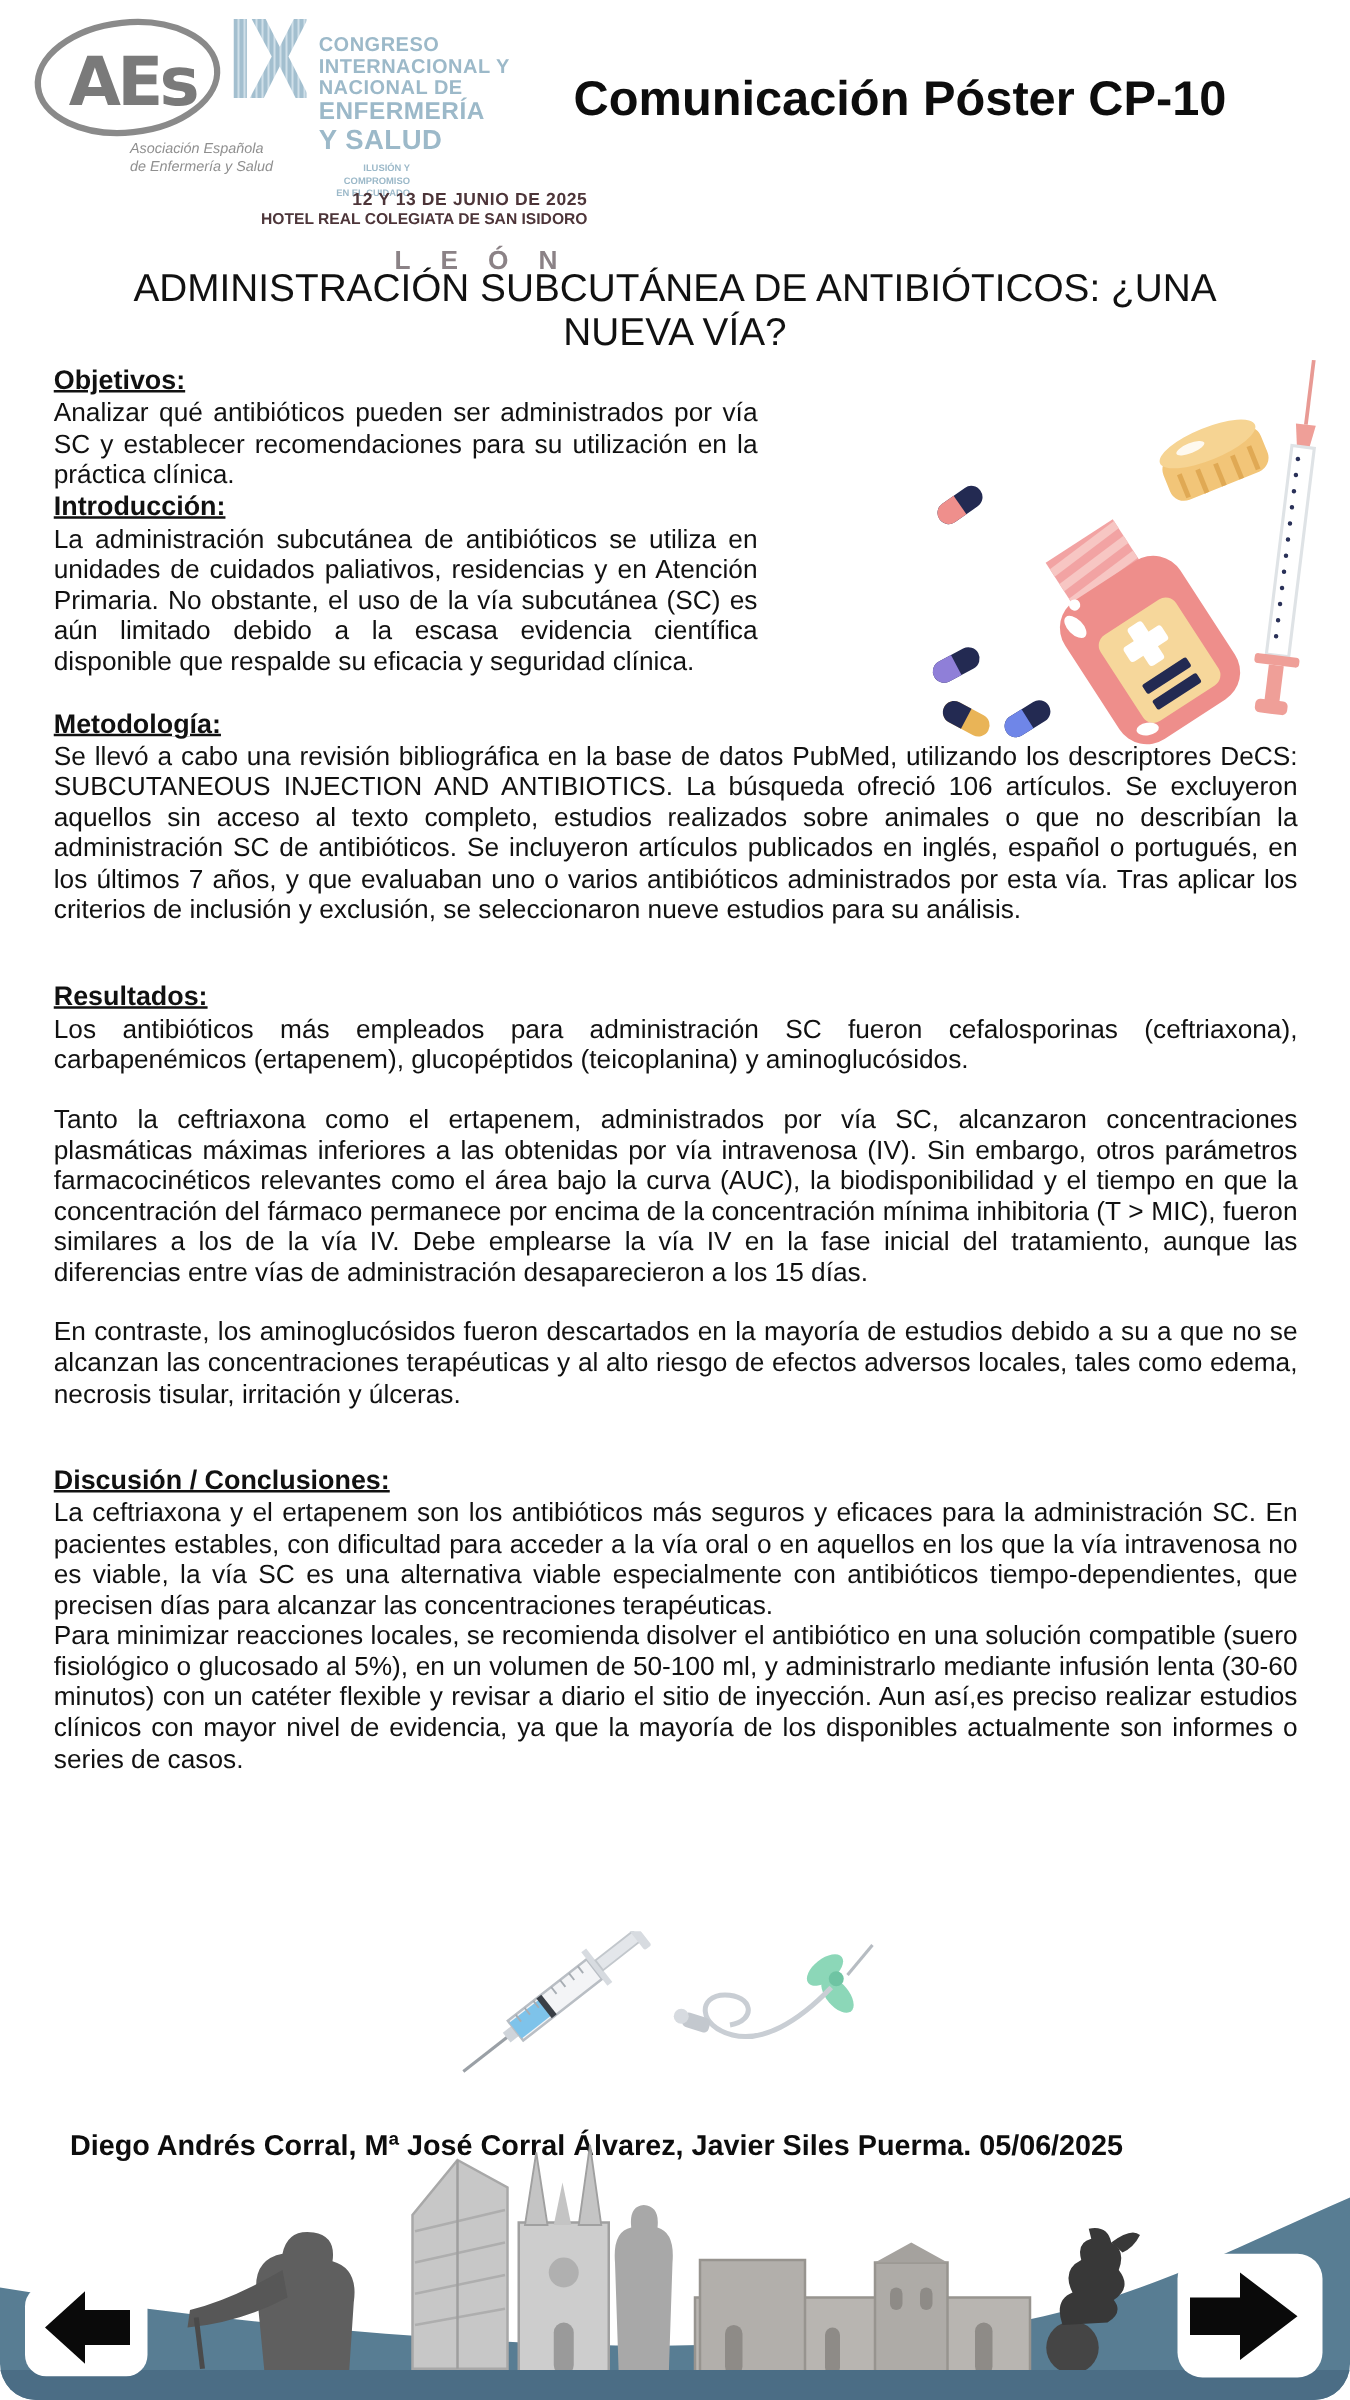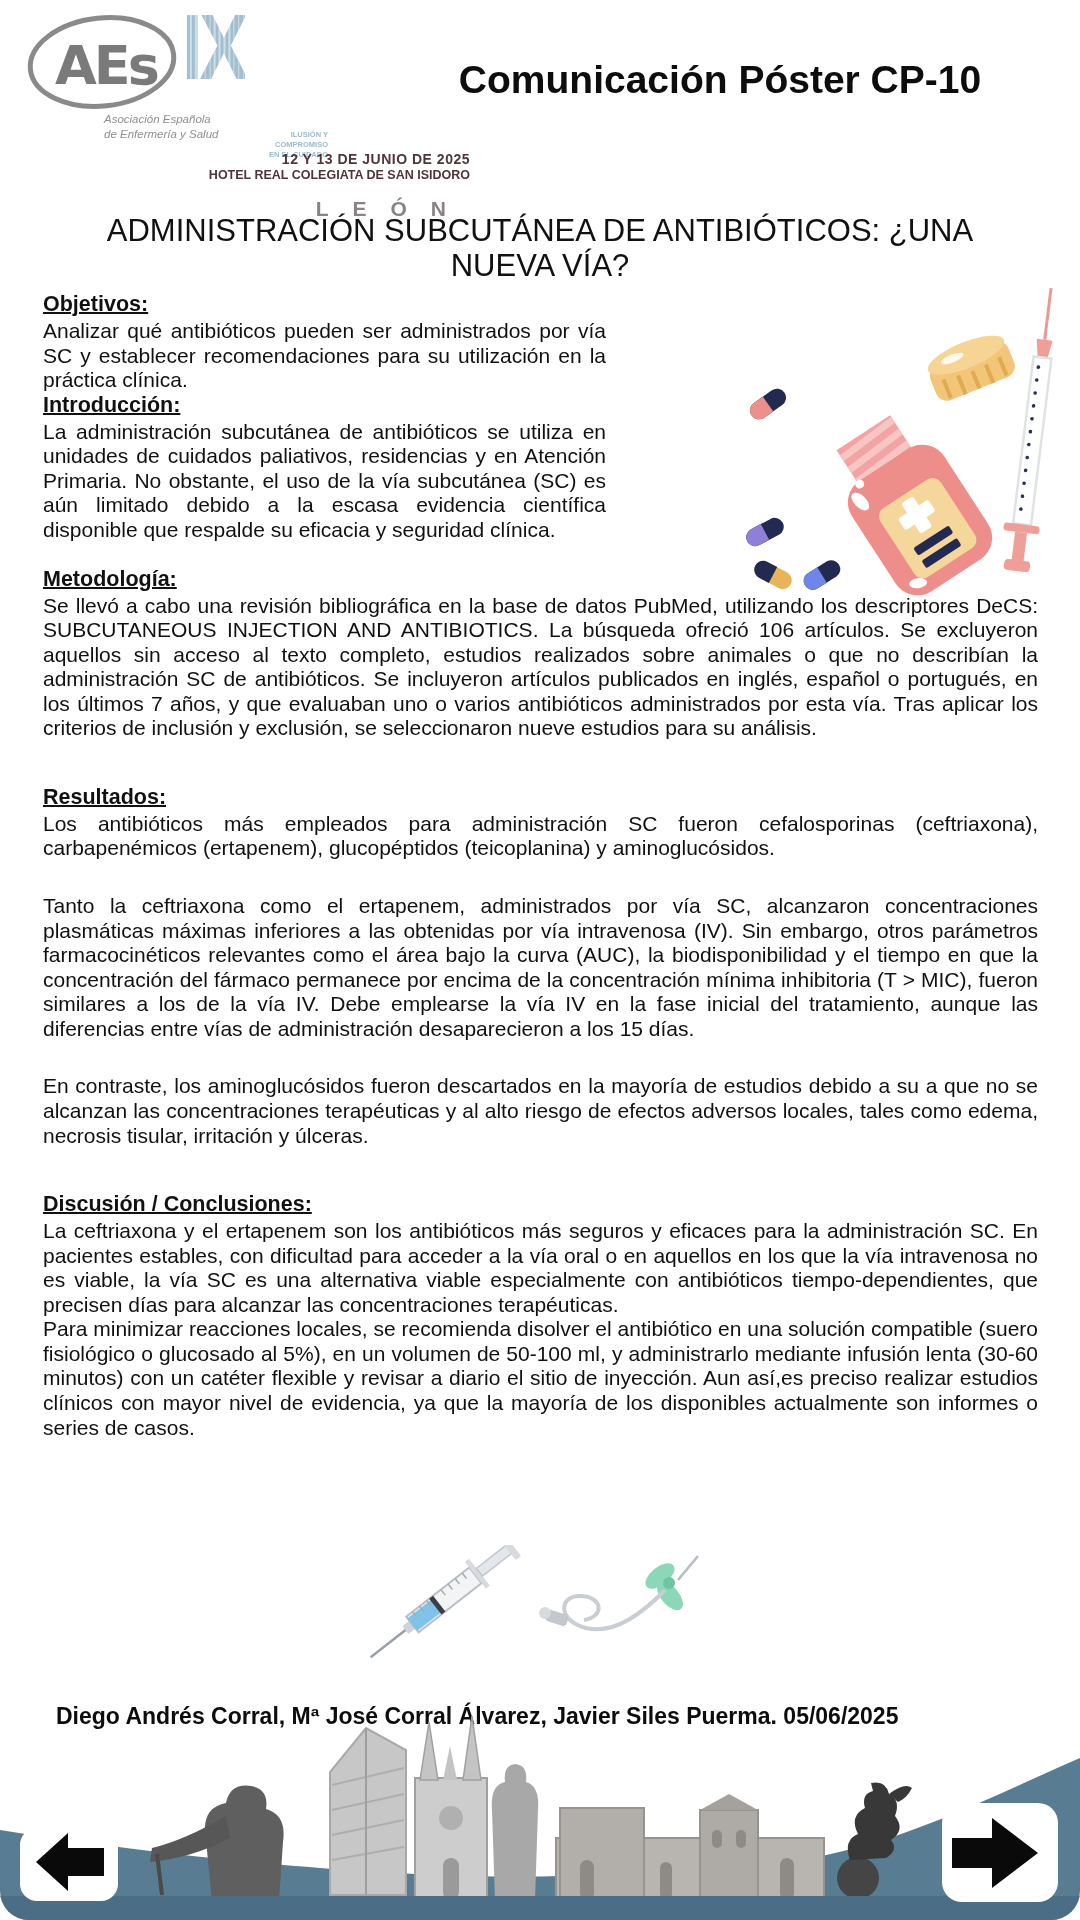--- a/index.html
+++ b/index.html
@@ -31,21 +31,21 @@
   
   .main-title{position:absolute;left:90px;right:90px;top:192px;text-align:center;
         font-size:31px;font-weight:normal;line-height:1.15;}
   .content{position:absolute;left:43px;top:268px;width:995px;}
   .sec-h{font-size:21.5px;font-weight:bold;text-decoration:underline;
         text-decoration-thickness:2px;margin:0 0 2px 0;}
   .body-p{font-size:21px;line-height:1.17;text-align:justify;margin:0;}
   .narrow{width:563px;}
   .mt-sec{margin-top:24px;}
   .mt-sec-lg{margin-top:44px;}
-  .mt-par{margin-top:33px;}
+  .mt-par{margin-top:23px;}
   
   .authors{position:absolute;left:56px;top:1684px;font-size:23px;font-weight:bold;color:#0d0d0d;margin-top:19px;}
   .illustration{position:absolute;left:590px;top:275px;width:480px;height:340px;}
   .mid-syringe{position:absolute;left:340px;top:1545px;}
   .mid-catheter{position:absolute;left:518px;top:1550px;}
   .footer-art{position:absolute;left:0;bottom:0;width:1080px;height:230px;}
 </style>
 </head>
 <body>
 
@@ -56,20 +56,27 @@
     <text x="33" y="74" font-family="DejaVu Sans,sans-serif" font-size="54" font-weight="bold" fill="#7a7a7a" letter-spacing="-3">AEs</text>
   </svg>
   <div class="aees-caption">
     <div>Asociación Española</div>
     <div>de Enfermería y Salud</div>
   </div>
 
   <div class="congress">
     <div class="congress-row">
       <div class="congress-numeral">IX</div>
+      <div class="congress-lines">
+        <div class="cl-s">CONGRESO</div>
+        <div class="cl-s">INTERNACIONAL Y</div>
+        <div class="cl-s">NACIONAL DE</div>
+        <div class="cl-m">ENFERMERÍA</div>
+        <div class="cl-l">Y SALUD</div>
+      </div>
     </div>
     <div class="congress-tagline">
       <div>ILUSIÓN Y COMPROMISO</div>
       <div>EN EL CUIDADO</div>
     </div>
     <div class="congress-dates">
       <div class="congress-date">12 Y 13 DE JUNIO DE 2025</div>
       <div class="congress-venue">HOTEL REAL COLEGIATA DE SAN ISIDORO</div>
       <div class="congress-city">LEÓN</div>
     </div>

